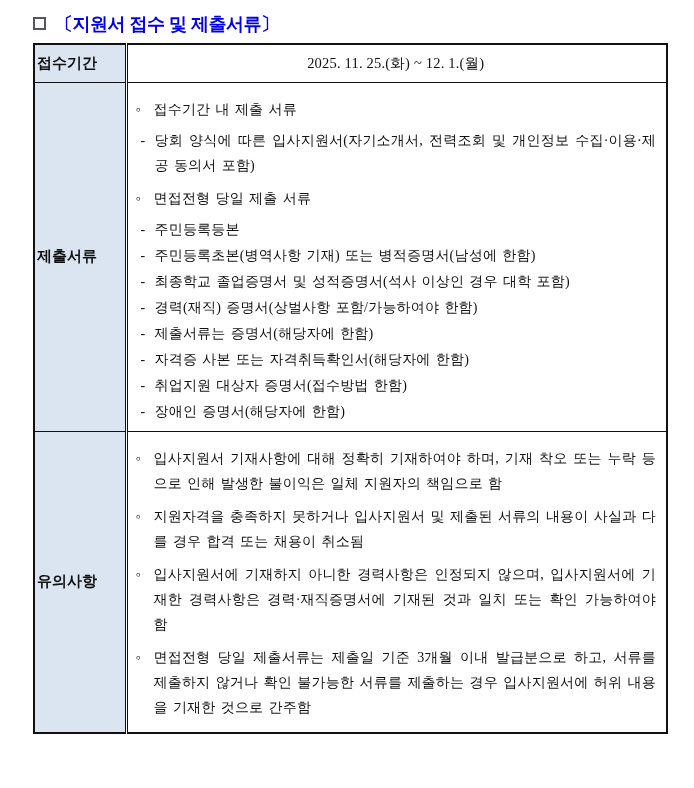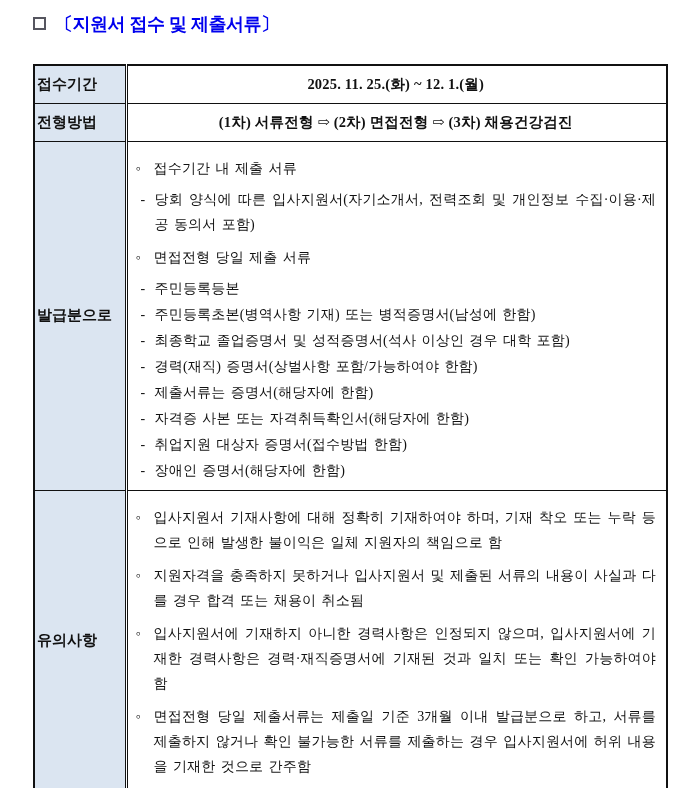--- a/index.html
+++ b/index.html
@@ -13,21 +13,21 @@
     width:694px;
     min-height:788px;
     font-family:"Liberation Serif","DejaVu Serif",serif;
     color:#111;
     padding:12px 26px 10px 33px;
   }
   
   .doc-title{
     display:flex;
     align-items:center;
-    margin-bottom:28px;
+    margin-bottom:7px;
     font-family:"Liberation Sans","DejaVu Sans",sans-serif;
     font-weight:bold;
     font-size:18px;
     letter-spacing:-0.5px;
     color:var(--title-blue);
   }
   .chk{
     display:inline-block;
     width:13px; height:13px;
     border:2px solid #55555f;
@@ -59,21 +59,20 @@
     vertical-align:middle;
     font-size:14px;
     padding:5px 10px 5px 8px;
   }
   tr:nth-child(-n+3) th.row-header,
   tr:nth-child(-n+3) td.row-content{ height:38px; }
   td.center .center-text{
     text-align:center;
     font-size:14.5px;
     letter-spacing:0.2px;
-    font-weight:bold;
   }
   
   td.list{ vertical-align:top; padding:6px 10px 6px 8px; }
   .li{
     display:flex;
     line-height:25px;
     font-size:14px;
   }
   .li .marker{
     flex:0 0 18px;
@@ -99,27 +98,21 @@
 
 <table class="doc-table">
   <tbody id="table-body">
       <tr>
         <th class="row-header">접수기간</th>
         <td class="row-content center">
           <div class="center-text">2025. 11. 25.(화) ~ 12. 1.(월)</div>
         </td>
       </tr>
       <tr>
-        <th class="row-header">전형방법</th>
-        <td class="row-content center">
-          <div class="center-text">(1차) 서류전형 ⇨ (2차) 면접전형 ⇨ (3차) 채용건강검진</div>
-        </td>
-      </tr>
-      <tr>
-        <th class="row-header">발급분으로</th>
+        <th class="row-header">제출서류</th>
         <td class="row-content list">
           <div class="li l1">
             <span class="marker">◦</span>
             <span class="txt">접수기간 내 제출 서류</span>
           </div>
           <div class="li l2">
             <span class="marker">-</span>
             <span class="txt">당회 양식에 따른 입사지원서(자기소개서, 전력조회 및 개인정보 수집·이용·제공 동의서 포함)</span>
           </div>
           <div class="li l1">

